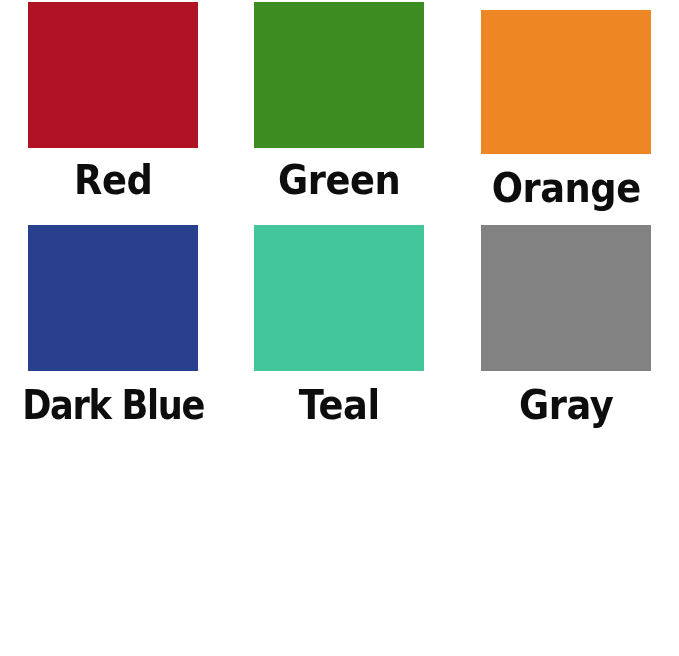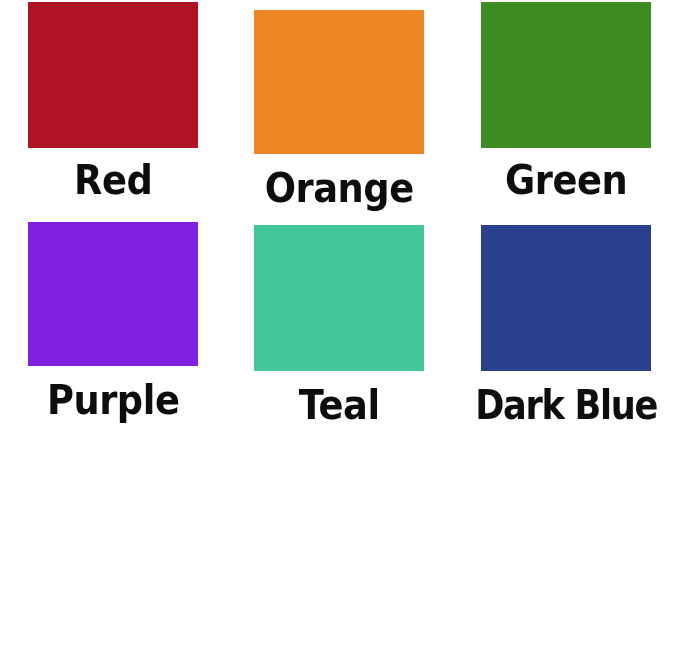--- a/index.html
+++ b/index.html
@@ -74,40 +74,40 @@
 <body style="background-color: rgb(255, 255, 255);">
 
 <main id="swatch-grid">
 
   <div class="swatch-cell row-1">
     <span class="swatch-chip" style="background-color: rgb(176, 19, 36);"></span>
     <span class="swatch-label" style="color: rgb(13, 13, 13);">Red</span>
   </div>
 
 
+  <div class="swatch-cell row-1">
+    <span class="swatch-chip" style="background-color: rgb(60, 140, 34);"></span>
+    <span class="swatch-label" style="color: rgb(13, 13, 13);">Green</span>
+  </div>
+
   <div class="swatch-cell row-2">
     <span class="swatch-chip" style="background-color: rgb(238, 135, 35);"></span>
     <span class="swatch-label" style="color: rgb(13, 13, 13);">Orange</span>
   </div>
 
-  <div class="swatch-cell row-1">
-    <span class="swatch-chip" style="background-color: rgb(60, 140, 34);"></span>
-    <span class="swatch-label" style="color: rgb(13, 13, 13);">Green</span>
-  </div>
 
 
-  <div class="swatch-cell row-2">
-    <span class="swatch-chip" style="background-color: rgb(127, 33, 222);"></span>
-    <span class="swatch-label" style="color: rgb(13, 13, 13);">Purple</span>
+  <div class="swatch-cell row-3">
+    <span class="swatch-chip" style="background-color: rgb(41, 64, 143);"></span>
+    <span class="swatch-label long" style="color: rgb(13, 13, 13);">Dark Blue</span>
   </div>
 
   <div class="swatch-cell row-3">
     <span class="swatch-chip" style="background-color: rgb(68, 198, 157);"></span>
     <span class="swatch-label" style="color: rgb(13, 13, 13);">Teal</span>
   </div>
 
   <div class="swatch-cell row-3">
-    <span class="swatch-chip" style="background-color: rgb(41, 64, 143);"></span>
-    <span class="swatch-label long" style="color: rgb(13, 13, 13);">Dark Blue</span>
+    <span class="swatch-chip" style="background-color: rgb(130, 130, 130);"></span>
+    <span class="swatch-label" style="color: rgb(13, 13, 13);">Gray</span>
   </div>
-
 
 </main>
 
 </body></html>

